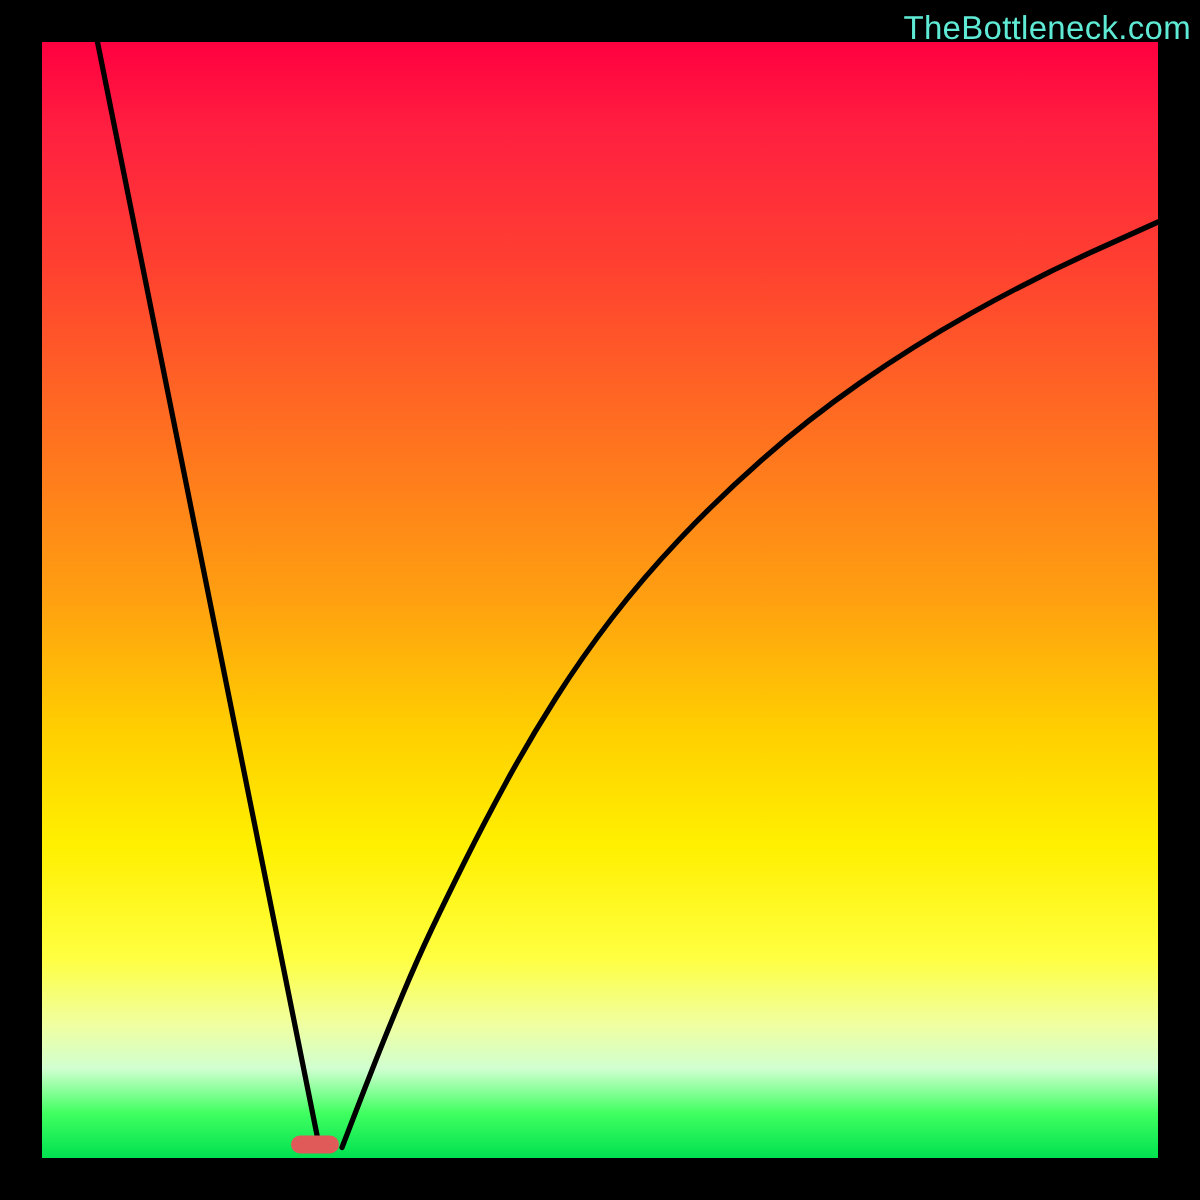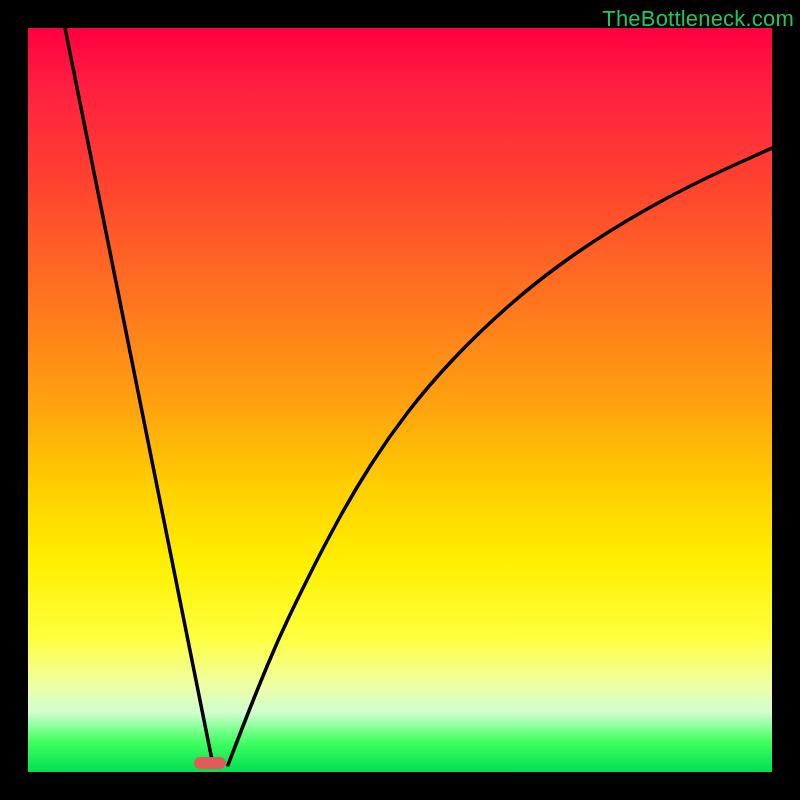--- a/index.html
+++ b/index.html
@@ -29,21 +29,21 @@
       #f0ffa0 88%,
       #d0ffd0 92%,
       #40ff60 96%,
       #00e050 100%
     );
   }
   .watermark {
     position: absolute;
     right: 6px;
     top: 6px;
-    color: #22c55e;
+    color: #5eead4;
     font-size: 22px;
     font-weight: 500;
     letter-spacing: 0.2px;
   }
   svg.curve {
     position: absolute;
     left: 0;
     top: 0;
   }
   .marker {

